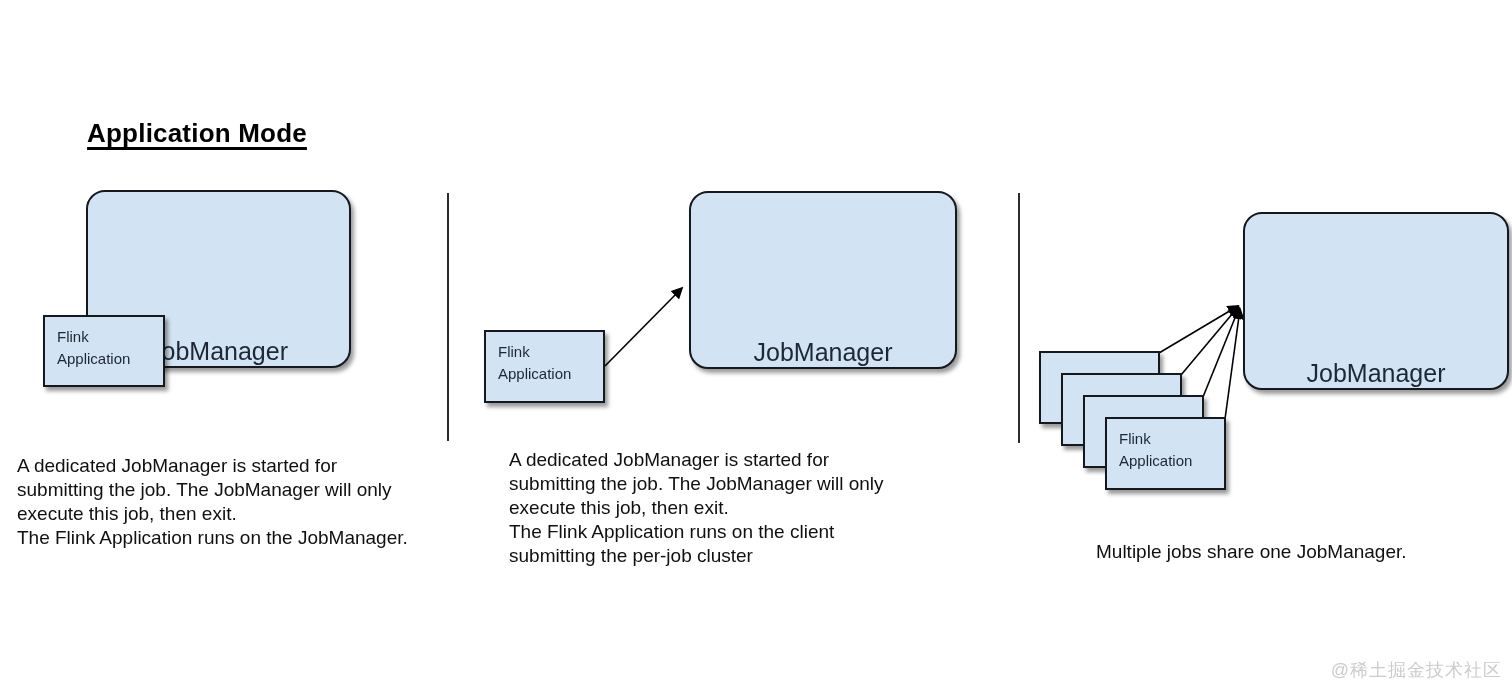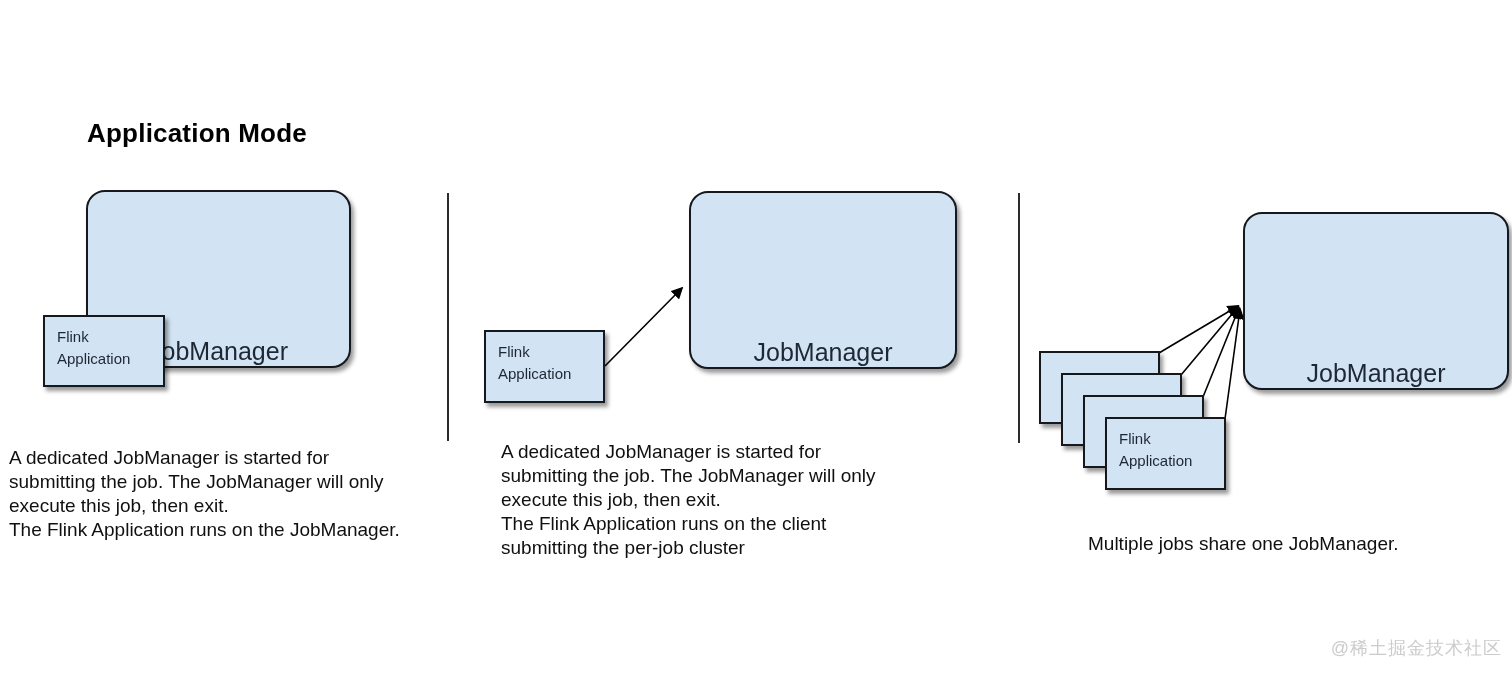--- a/index.html
+++ b/index.html
@@ -23,20 +23,21 @@
 
   .mode-title {
     position: absolute;
     margin: 0;
     top: 118px;
     width: 340px;
     text-align: center;
     font-size: 26px;
     font-weight: 700;
     color: #000000;
+    text-decoration: underline;
     text-decoration-thickness: 3px;
     text-underline-offset: 5px;
     letter-spacing: 0.2px;
   }
   .t-app     { left: 27px; }
   .t-perjob  { left: 579px; }
   .t-session { left: 1131px; }
 
   .box {
     position: absolute;
@@ -67,34 +68,34 @@
   .fa-perjob { left: 484px; top: 330px; width: 121px; height: 73px; z-index: 2; }
 
   .stack { width: 121px; height: 73px; }
   .s1 { left: 1039px; top: 351px; z-index: 1; }
   .s2 { left: 1061px; top: 373px; z-index: 2; }
   .s3 { left: 1083px; top: 395px; z-index: 3; }
   .s4 { left: 1105px; top: 417px; z-index: 4; }
 
   .desc {
     position: absolute;
-    margin: 4px;
+    margin: 12px;
     font-size: 19px;
     line-height: 24px;
     color: #101010;
     white-space: pre-line;
   }
   .d-app     { left: 5px;    top: 442px; width: 450px; }
   .d-perjob  { left: 497px;  top: 436px; width: 450px; }
   .d-session { left: 1084px; top: 528px; width: 440px; }
 
   .watermark {
     position: absolute;
     right: 10px;
-    top: 636px;
+    top: 658px;
     font-size: 18px;
     letter-spacing: 1px;
     color: var(--watermark, #cccccc);
   }
 </style>
 </head>
 <body>
 
 <div class="stage">
 

